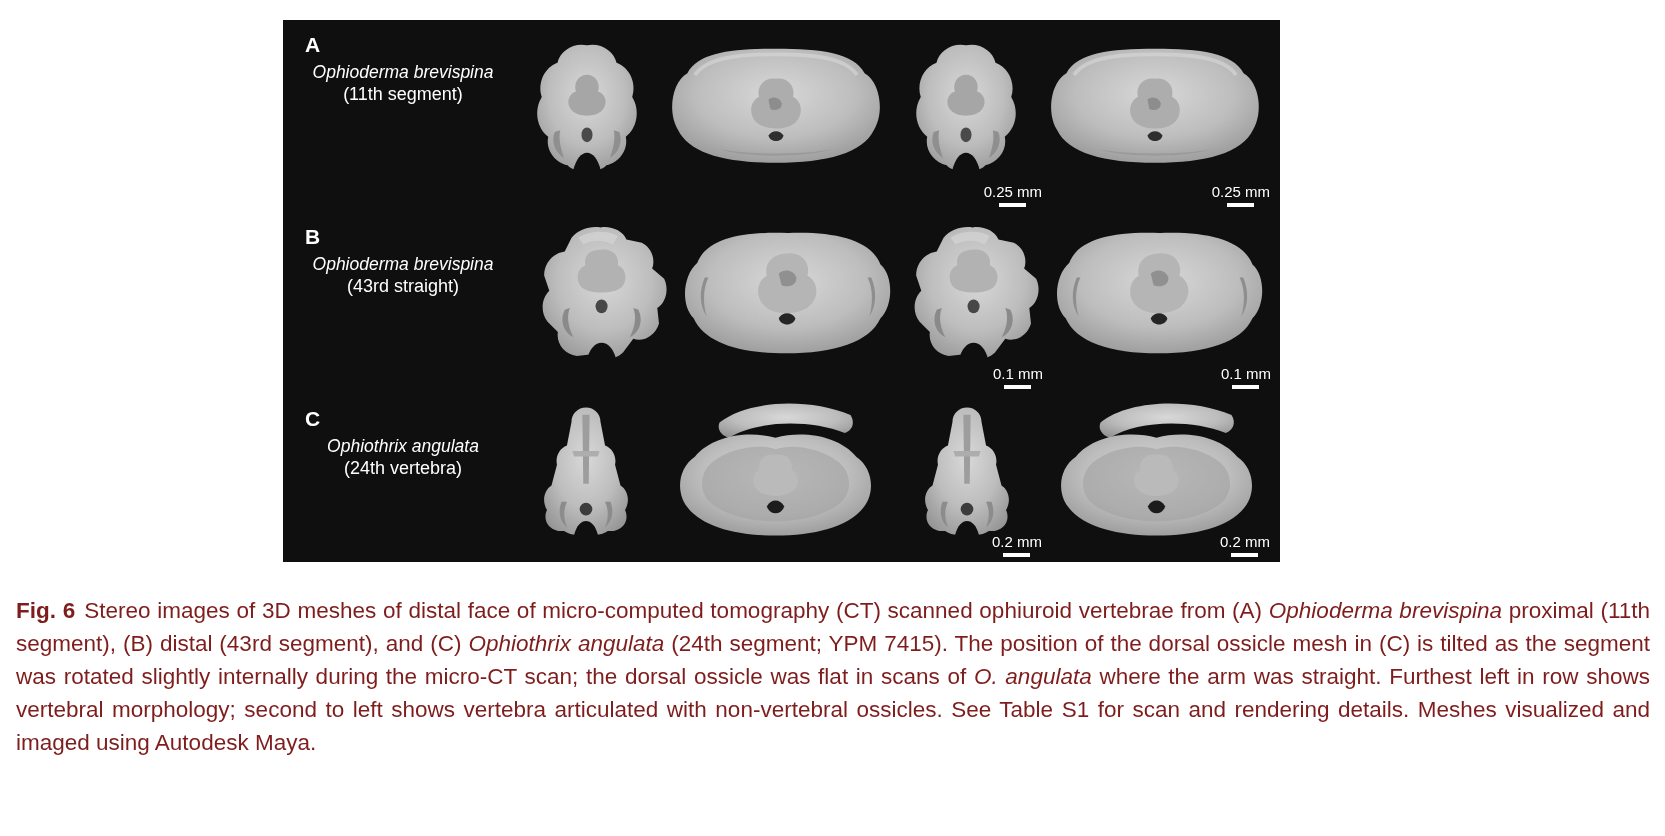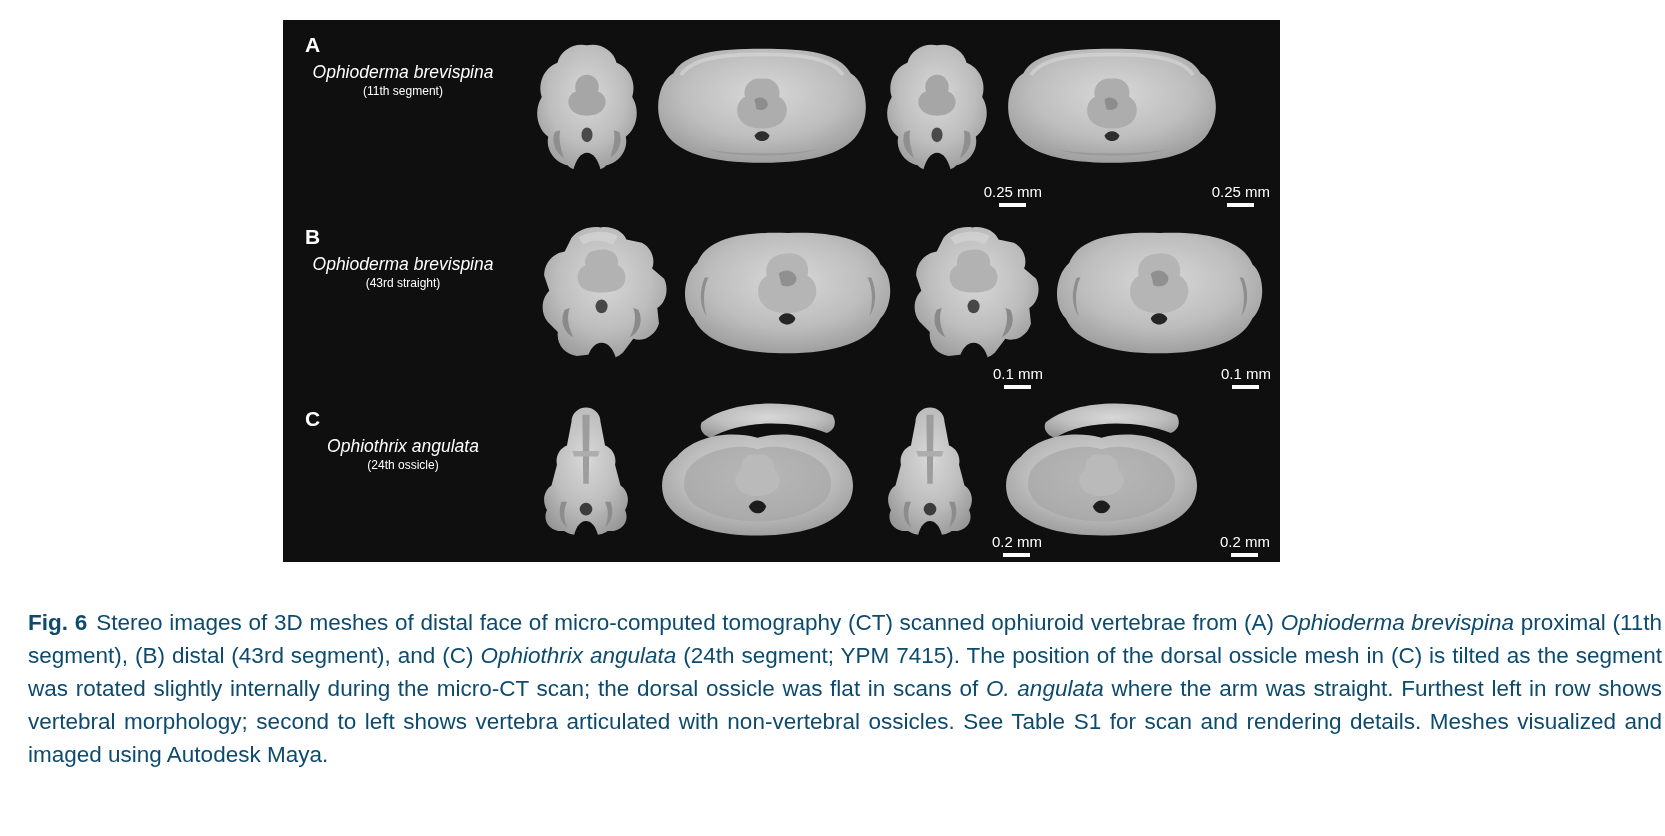--- a/index.html
+++ b/index.html
@@ -7,31 +7,31 @@
 
   
   .panel{position:absolute;left:283px;top:20px;width:997px;height:542px;background:#0f0f0f;display:flex;flex-direction:column;}
   .row{display:flex;flex:none;}
   .row-a{height:192px;}
   .row-b{height:182px;}
   .row-c{height:168px;}
   .row-label{width:240px;flex:none;color:#ffffff;padding-top:13px;}
   .letter{font-size:21px;font-weight:bold;margin-left:22px;letter-spacing:.5px;}
   .species{font-style:italic;font-size:17.5px;text-align:center;margin-top:5px;}
-  .segment{font-size:12px;text-align:center;margin-top:1px;}
-  .images{position:relative;flex:1;display:flex;align-items:center;padding:4px 10px 18px 4px;}
+  .segment{font-size:18px;text-align:center;margin-top:1px;}
+  .images{position:relative;flex:1;display:flex;align-items:center;justify-content:space-between;padding:4px 10px 18px 4px;}
   .mesh{flex:none;display:block;}
 
   .scalebar{position:absolute;bottom:5px;display:flex;flex-direction:column;align-items:center;color:#ffffff;font-size:15px;line-height:1.1;}
   .sb-left{right:238px;}
   .sb-right{right:10px;}
   .sb-bar{width:27px;height:4px;background:#ffffff;margin-top:3px;}
 
   
-  .caption{position:absolute;left:16px;top:594px;width:1634px;margin:12px;font-size:22.5px;line-height:1.47;color:#0c4a6e;text-align:justify;}
+  .caption{position:absolute;left:16px;top:594px;width:1634px;margin:0;font-size:22.5px;line-height:1.47;color:#7f1d1d;text-align:justify;}
   .seg-bold{font-weight:bold;margin-right:9px;}
   .seg-italic{font-style:italic;}
 </style>
 </head>
 <body>
 
 <svg width="0" height="0" style="position:absolute" aria-hidden="true">
   <defs>
     <radialGradient id="gMesh" cx="50%" cy="40%" r="70%">
       <stop offset="0%" stop-color="#d8d8d8"></stop>
@@ -154,21 +154,21 @@
           <span class="sb-text">0.1 mm</span>
           <div class="sb-bar"></div>
         </div>
       </div>
     </div>
 
     <div class="row row-c">
       <div class="row-label">
         <div class="letter">C</div>
         <div class="species">Ophiothrix angulata</div>
-        <div class="segment">(24th ossicle)</div>
+        <div class="segment">(24th vertebra)</div>
       </div>
       <div class="images">
 
         <svg class="mesh" width="118" height="136" viewBox="0 0 130 148">
           <path d="M65,4 C74,4 81,11 81,20 L86,46 C94,49 99,58 97,67 L103,90 C111,95 114,107 108,117 C114,130 103,142 89,140 C81,147 49,147 41,140 C27,142 16,130 22,117 C16,107 19,95 27,90 L33,67 C31,58 36,49 44,46 L49,20 C49,11 56,4 65,4 Z" fill="url(#gMesh)"></path>
           <path d="M61,12 L69,12 L68,88 L62,88 Z" fill="#9d9d9d"></path>
           <path d="M50,52 L80,52 L78,58 L52,58 Z" fill="#adadad"></path>
           <path d="M38,108 C34,118 36,130 44,136 C40,126 40,116 44,108 Z" fill="#8c8c8c"></path>
           <path d="M92,108 C96,118 94,130 86,136 C90,126 90,116 86,108 Z" fill="#8c8c8c"></path>
           <ellipse cx="65" cy="116" rx="7" ry="7" fill="#3c3c3c"></ellipse>

